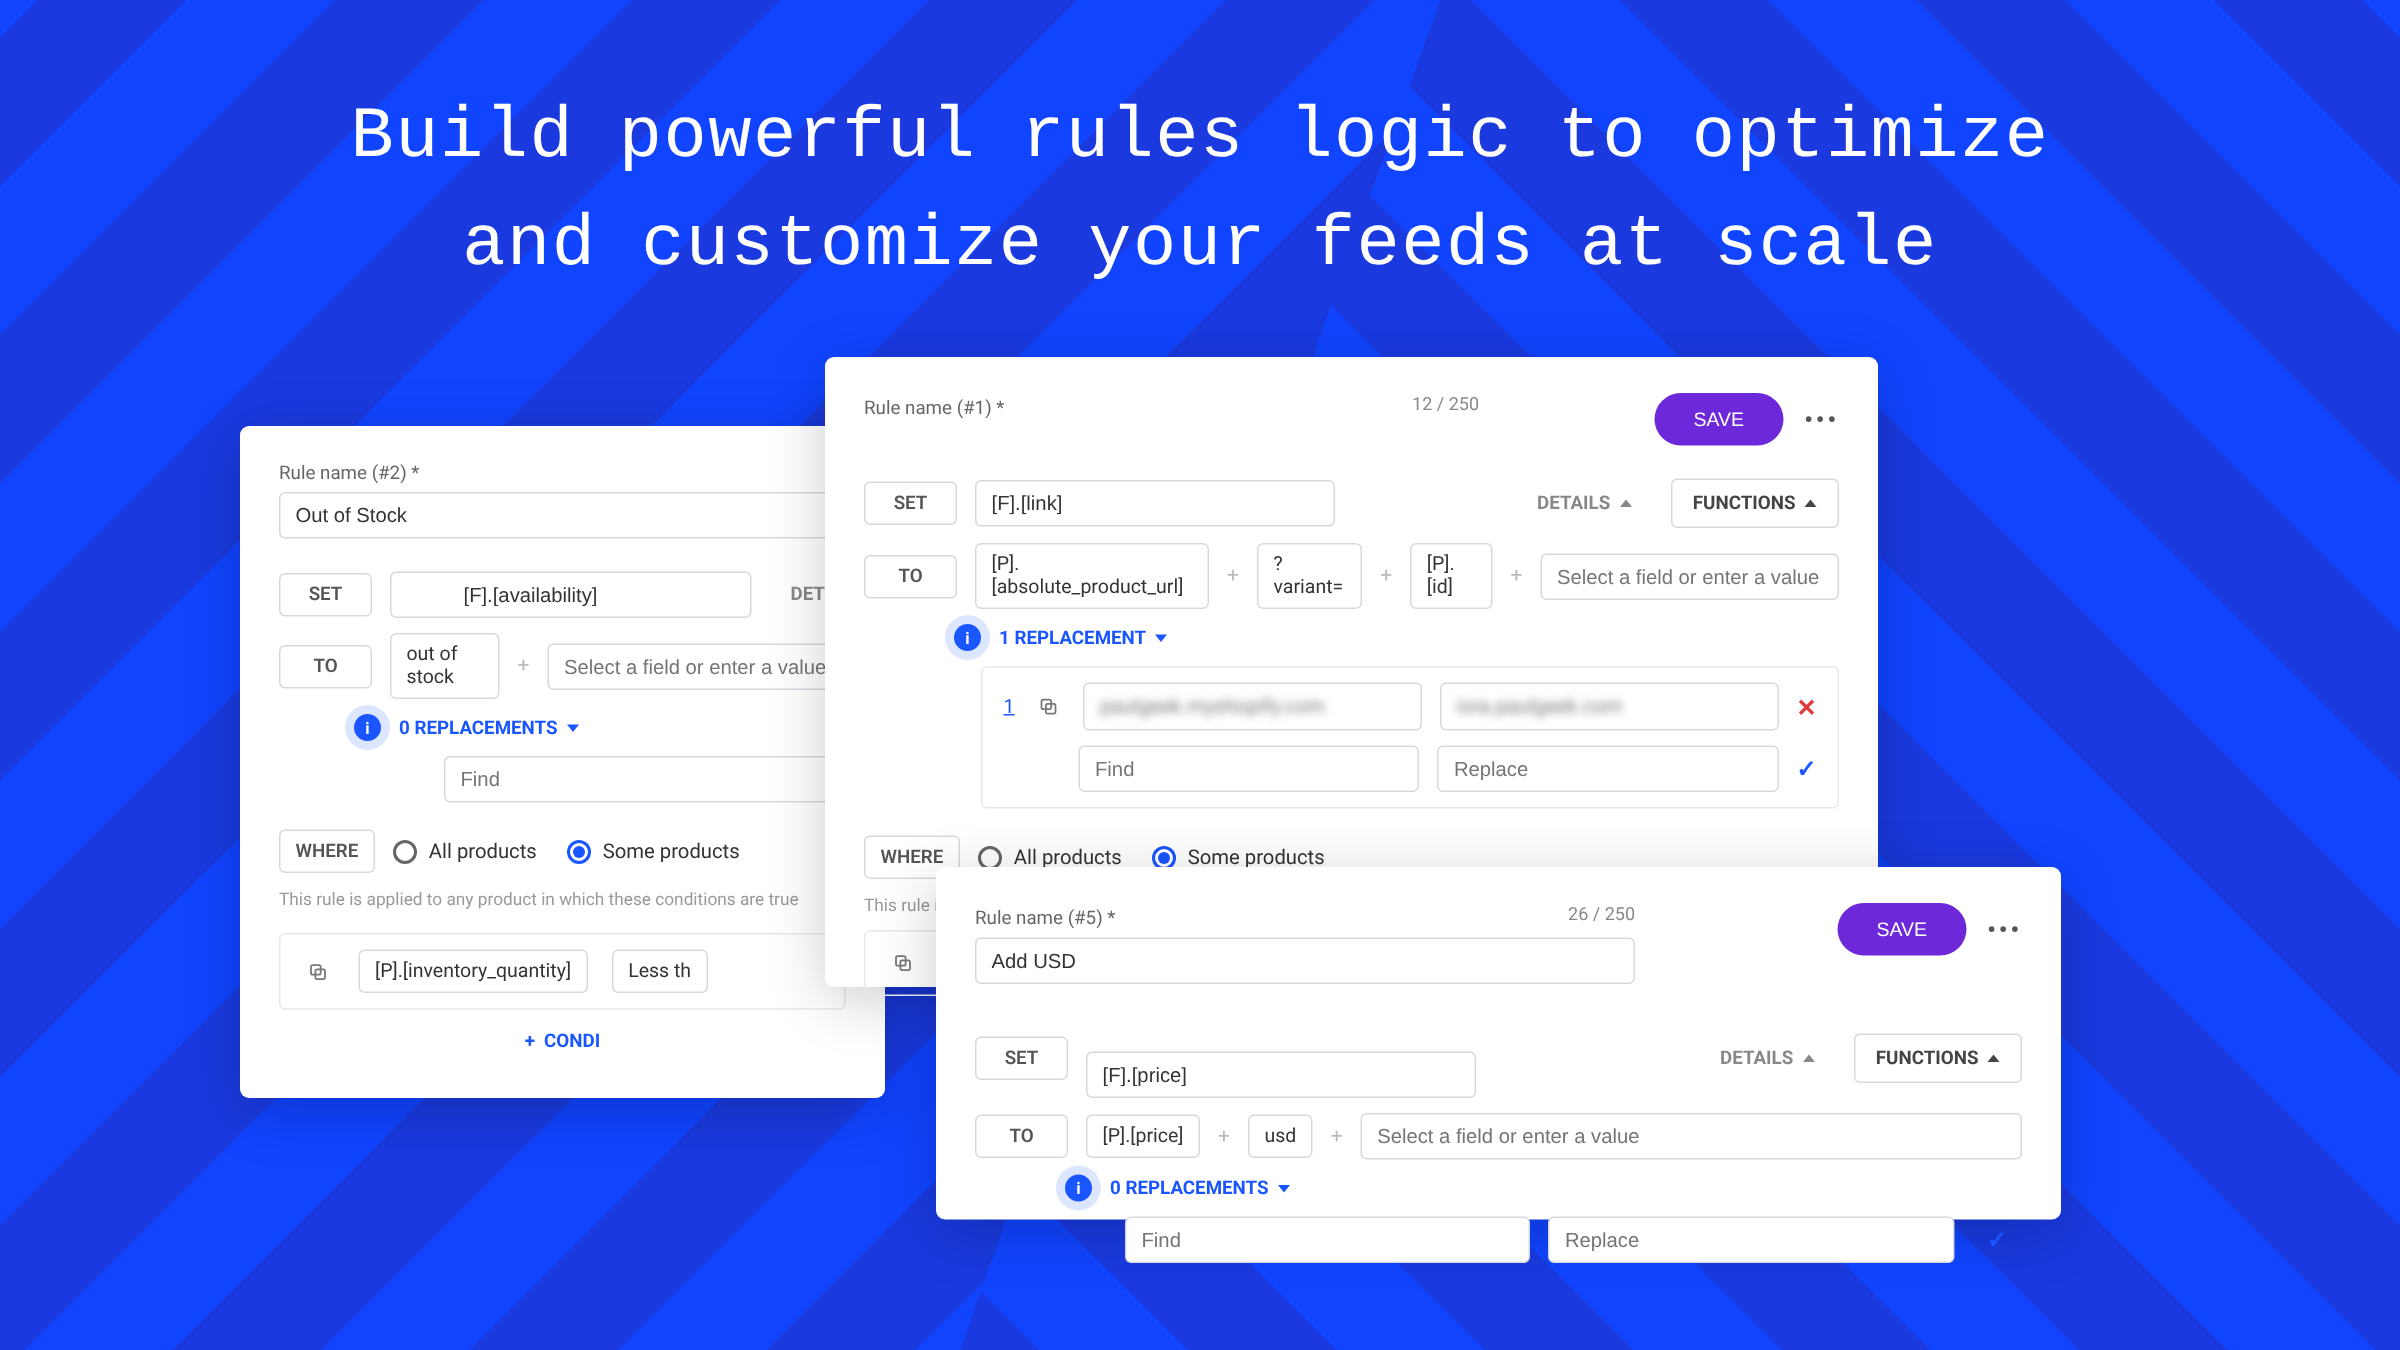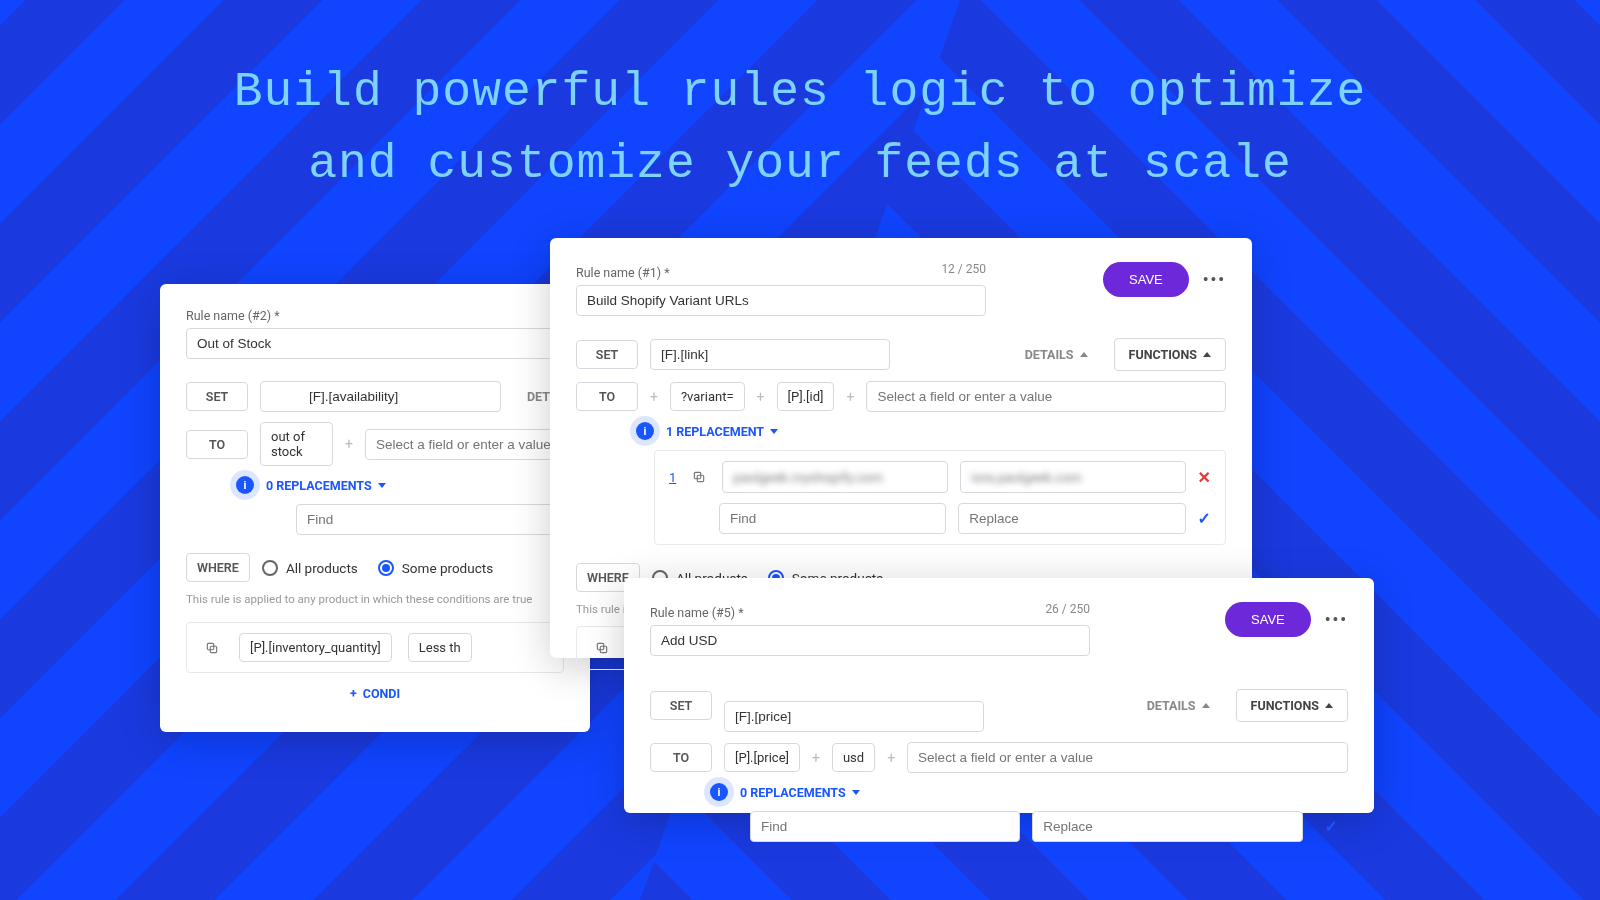--- a/index.html
+++ b/index.html
@@ -21,21 +21,21 @@
     position: absolute;
     inset: 0;
     background: repeating-linear-gradient(45deg, #1a3ae0 0px, #1a3ae0 70px, #1044ff 70px, #1044ff 140px);
     clip-path: polygon(60% 0, 100% 0, 100% 100%, 40% 100%);
   }
   .headline {
     position: absolute;
     top: 56px;
     left: 0; right: 0;
     text-align: center;
-    color: #7dd3fc;
+    color: #ffffff;
     font-family: "Courier New", monospace;
     font-size: 48px;
     line-height: 1.5;
     letter-spacing: 1px;
   }
   .card {
     position: absolute;
     background: #fff;
     border-radius: 6px;
     box-shadow: 0 8px 40px rgba(0,0,0,0.2);
@@ -192,21 +192,20 @@
   </div>
 </div>
 
 <div class="card card1">
   <div class="rule-header">
     <div class="rule-name-wrap" style="width:410px;">
       <div style="display:flex; justify-content:space-between; align-items:flex-end;">
         <span class="label-small">Rule name (#1) *</span>
         <span class="char-count">12 / 250</span>
       </div>
-      <input class="input" value="Build Shopify Variant URLs" style="">
     </div>
     <div style="display:flex; align-items:center; gap:14px;">
       <button class="btn-primary">SAVE</button>
       <span class="dots">•••</span>
     </div>
   </div>
 
   <div class="row" style="margin-top:22px;">
     <span class="pill-label">SET</span>
     <input class="input" style="width: 240px;" value="[F].[link]">
@@ -216,20 +215,21 @@
         <span class="caret-up"></span>
       </span>
     <span class="btn-flat boxed">
         <span>FUNCTIONS</span>
         <span class="caret-up"></span>
       </span>
   </div>
 
   <div class="row">
     <span class="pill-label">TO</span>
+    <span class="token">[P].[absolute_product_url]</span>
     <span class="plus-dot">+</span>
     <span class="token">?variant=</span>
     <span class="plus-dot">+</span>
     <span class="token">[P].[id]</span>
     <span class="plus-dot">+</span>
     <input class="input ghost" style="flex: 1 1 0%;" placeholder="Select a field or enter a value">
   </div>
 
   <div class="row" style="margin-left:60px;">
     <span class="info-badge">i</span>

